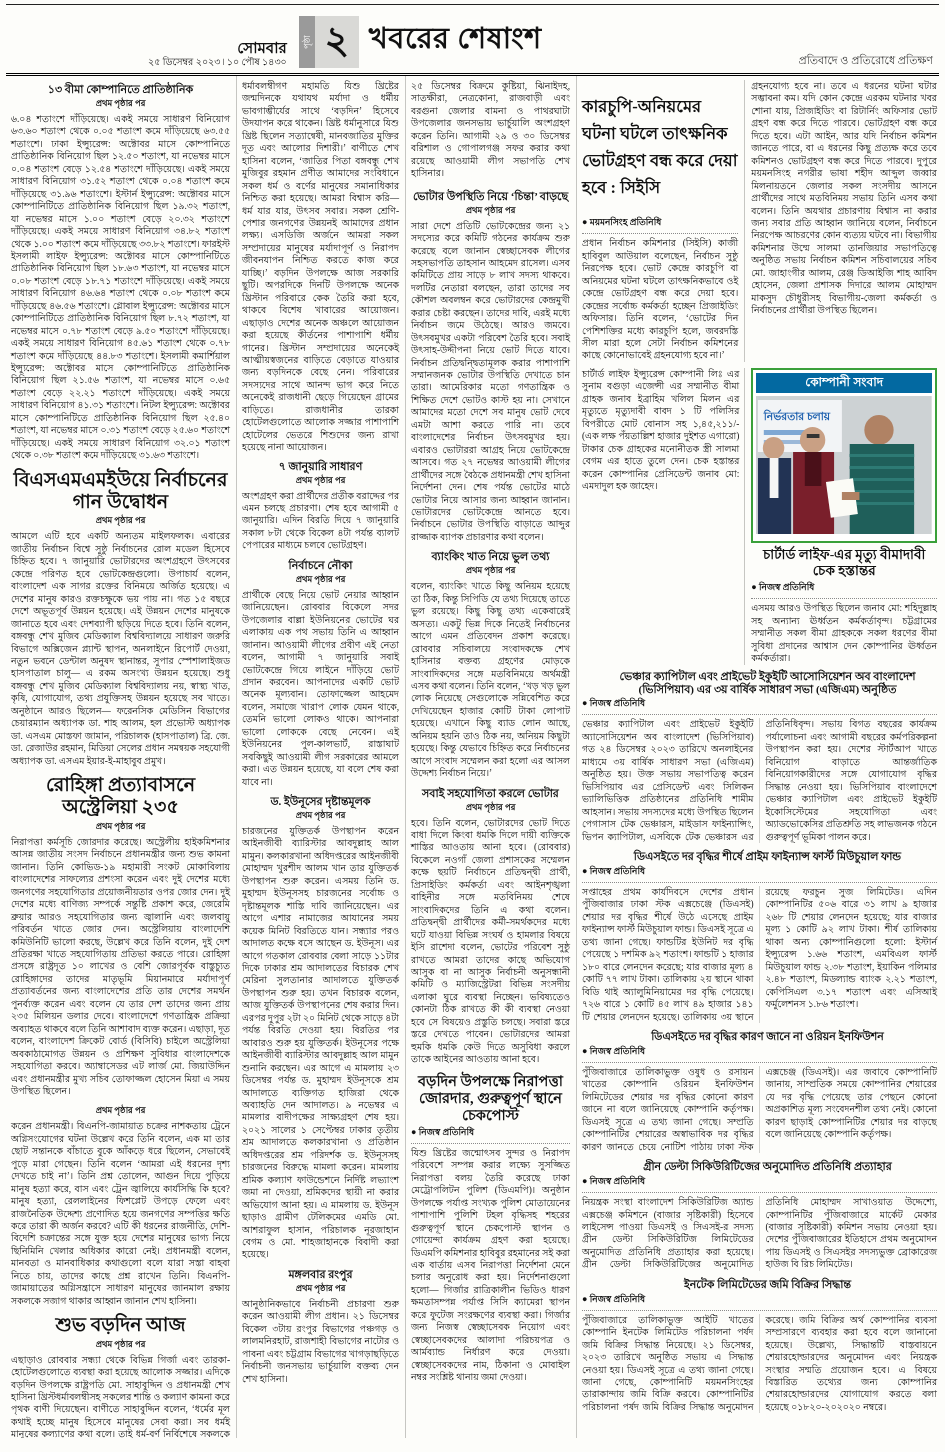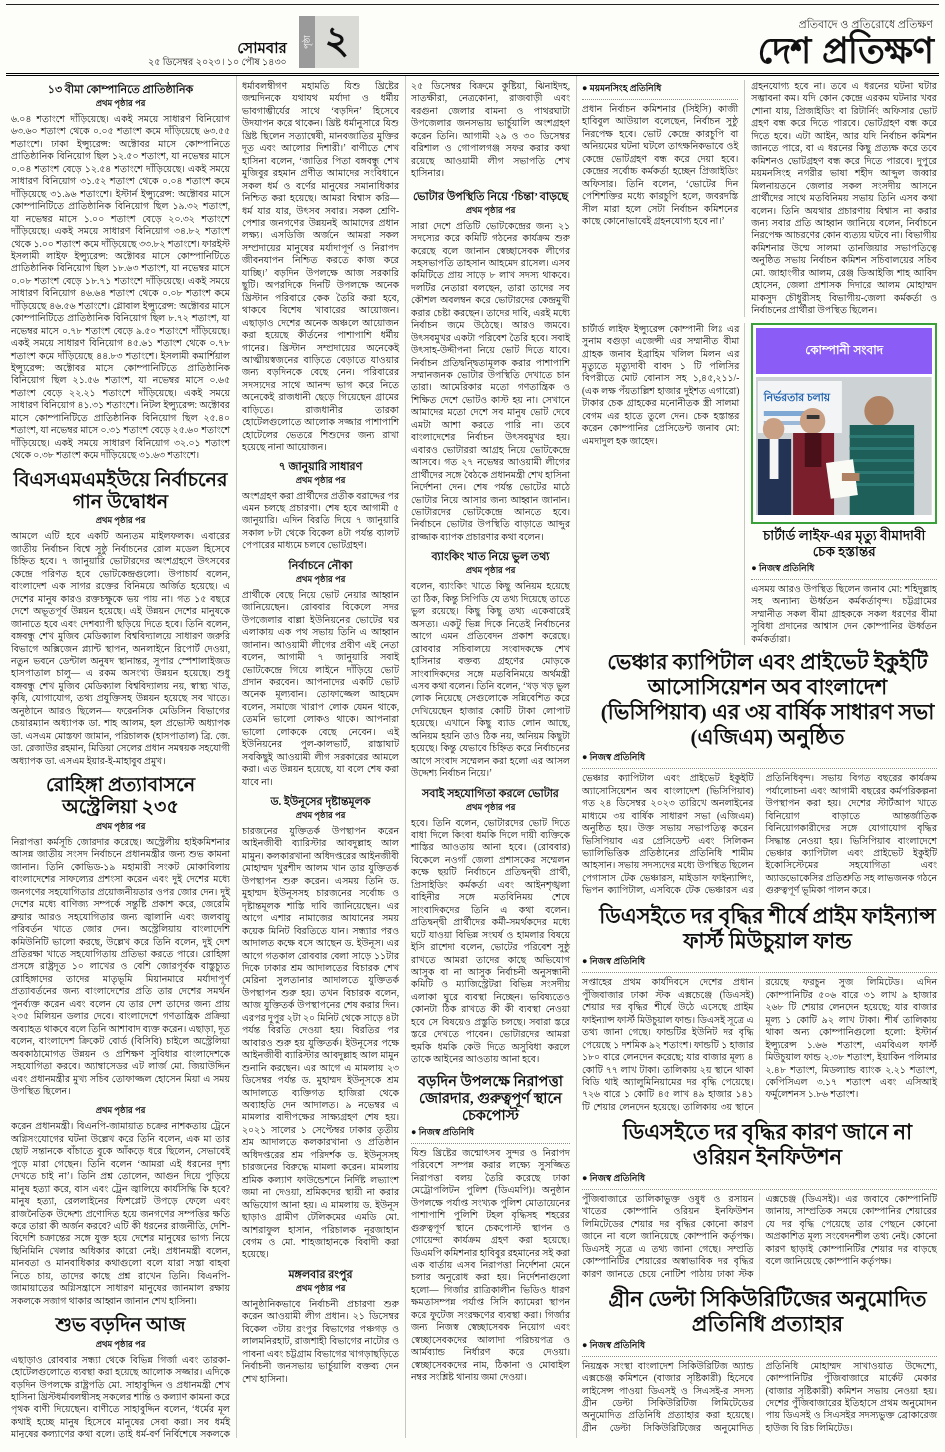--- a/index.html
+++ b/index.html
@@ -38,44 +38,44 @@
   
   .cec-row{display:flex;margin-bottom:6px;}
   .cec-left{width:46%;box-sizing:border-box;padding-right:6px;border-right:1px solid #c6c6c2;}
   .cec-right{width:54%;box-sizing:border-box;padding-left:6px;}
   .cec-left h2{font-size:16.5px;}
   
   .photo-row{display:flex;margin-bottom:5px;}
   .ph-left{width:46%;box-sizing:border-box;padding-right:5px;border-right:1px solid #c6c6c2;}
   .ph-right{width:54%;box-sizing:border-box;padding-left:6px;}
   .greenbox{border:2px solid #3aa03a;padding:3px;background:#fff;}
-  .greenbar{background:#8b5cf6;color:#fff;text-align:center;font-size:12px;font-weight:bold;
-            padding:13px 0;margin-bottom:3px;font-family:"Liberation Sans",sans-serif;}
+  .greenbar{background:#0369a1;color:#fff;text-align:center;font-size:12px;font-weight:bold;
+            padding:0 0;margin-bottom:3px;font-family:"Liberation Sans",sans-serif;}
   .caption{text-align:center;font-size:13.5px;font-weight:bold;line-height:1.2;margin:4px 0 1px 0;}
   
-  .cn .art h2{font-size:21px;margin-left:16px;}
+  .cn .art h2{font-size:11px;margin-left:16px;}
   .cn .bodytx{column-count:2;column-gap:12px;column-rule:1px solid #d2d2ce;}
 </style>
 </head>
 <body>
 
 <div class="page">
 
   <div class="hdr">
     <div class="hdr-datebox">
       <div class="day">সোমবার</div>
       <div class="date">২৫ ডিসেম্বর ২০২৩ ৷ ১০ পৌষ ১৪৩০</div>
     </div>
     <div class="pgbox">
       <div class="pgword">পৃষ্ঠা</div>
       <div class="pgnum">২</div>
     </div>
+    <div class="section-title">খবরের শেষাংশ</div>
     <div class="mast">
       <div class="tagline">প্রতিবাদে ও প্রতিরোধে প্রতিক্ষণ</div>
-      <div class="brand">দেশ প্রতিক্ষণ</div>
     </div>
   </div>
 
   <div class="main">
 
     <div class="col c1">
       <div class="art">
         <h2>১৩ বীমা কোম্পানিতে প্রাতিষ্ঠানিক</h2>
         <div class="kicker">প্রথম পৃষ্ঠার পর</div>
         <div class="bodytx">৬.০৪ শতাংশে দাঁড়িয়েছে। একই সময়ে সাধারণ বিনিয়োগ ৬৩.৬০ শতাংশ থেকে ০.০৫ শতাংশ কমে দাঁড়িয়েছে ৬৩.৫৫ শতাংশে। ঢাকা ইন্স্যুরেন্স: অক্টোবর মাসে কোম্পানিতে প্রাতিষ্ঠানিক বিনিয়োগ ছিল ১২.৫০ শতাংশ, যা নভেম্বর মাসে ০.০৪ শতাংশ বেড়ে ১২.৫৪ শতাংশে দাঁড়িয়েছে। একই সময়ে সাধারণ বিনিয়োগ ৩১.৫২ শতাংশ থেকে ০.০৪ শতাংশ কমে দাঁড়িয়েছে ৩১.৯৬ শতাংশে। ইস্টার্ন ইন্স্যুরেন্স: অক্টোবর মাসে কোম্পানিটিতে প্রাতিষ্ঠানিক বিনিয়োগ ছিল ১৯.৩২ শতাংশ, যা নভেম্বর মাসে ১.০০ শতাংশ বেড়ে ২০.৩২ শতাংশে দাঁড়িয়েছে। একই সময়ে সাধারণ বিনিয়োগ ৩৪.৮২ শতাংশ থেকে ১.০০ শতাংশ কমে দাঁড়িয়েছে ৩৩.৮২ শতাংশে। ফারইস্ট ইসলামী লাইফ ইন্স্যুরেন্স: অক্টোবর মাসে কোম্পানিটিতে প্রাতিষ্ঠানিক বিনিয়োগ ছিল ১৮.৬৩ শতাংশ, যা নভেম্বর মাসে ০.০৮ শতাংশ বেড়ে ১৮.৭১ শতাংশে দাঁড়িয়েছে। একই সময়ে সাধারণ বিনিয়োগ ৪৬.৬৪ শতাংশ থেকে ০.০৮ শতাংশ কমে দাঁড়িয়েছে ৪৬.৫৬ শতাংশে। গ্লোবাল ইন্স্যুরেন্স: অক্টোবর মাসে কোম্পানিটিতে প্রাতিষ্ঠানিক বিনিয়োগ ছিল ৮.৭২ শতাংশ, যা নভেম্বর মাসে ০.৭৮ শতাংশ বেড়ে ৯.৫০ শতাংশে দাঁড়িয়েছে। একই সময়ে সাধারণ বিনিয়োগ ৪৫.৬১ শতাংশ থেকে ০.৭৮ শতাংশ কমে দাঁড়িয়েছে ৪৪.৮৩ শতাংশে। ইসলামী কমার্শিয়াল ইন্স্যুরেন্স: অক্টোবর মাসে কোম্পানিটিতে প্রাতিষ্ঠানিক বিনিয়োগ ছিল ২১.৫৬ শতাংশ, যা নভেম্বর মাসে ০.৬৫ শতাংশ বেড়ে ২২.২১ শতাংশে দাঁড়িয়েছে। একই সময়ে সাধারণ বিনিয়োগ ৪১.৩১ শতাংশে। নিটল ইন্স্যুরেন্স: অক্টোবর মাসে কোম্পানিটিতে প্রাতিষ্ঠানিক বিনিয়োগ ছিল ২৫.৪০ শতাংশ, যা নভেম্বর মাসে ০.৩১ শতাংশ বেড়ে ২৫.৬০ শতাংশে দাঁড়িয়েছে। একই সময়ে সাধারণ বিনিয়োগ ৩২.০১ শতাংশ থেকে ০.৩৮ শতাংশ কমে দাঁড়িয়েছে ৩১.৬৩ শতাংশে।</div>
@@ -147,20 +147,21 @@
         <div class="byline">● নিজস্ব প্রতিনিধি</div>
         <div class="dotline"></div>
         <div class="bodytx">যিশু খ্রিষ্টের জন্মোৎসব সুন্দর ও নিরাপদ পরিবেশে সম্পন্ন করার লক্ষ্যে সুসজ্জিত নিরাপত্তা বলয় তৈরি করেছে ঢাকা মেট্রোপলিটন পুলিশ (ডিএমপি)। অনুষ্ঠান উপলক্ষে পর্যাপ্ত সংখ্যক পুলিশ মোতায়েনের পাশাপাশি পুলিশি টহল বৃদ্ধিসহ শহরের গুরুত্বপূর্ণ স্থানে চেকপোস্ট স্থাপন ও গোয়েন্দা কার্যক্রম গ্রহণ করা হয়েছে। ডিএমপি কমিশনার হাবিবুর রহমানের সই করা এক বার্তায় এসব নিরাপত্তা নির্দেশনা মেনে চলার অনুরোধ করা হয়। নির্দেশনাগুলো হলো— গির্জার রাত্রিকালীন ভিডিও ধারণ ক্ষমতাসম্পন্ন পর্যাপ্ত সিসি ক্যামেরা স্থাপন করে ফুটেজ সংরক্ষণের ব্যবস্থা করা। গির্জার জন্য নিজস্ব স্বেচ্ছাসেবক নিয়োগ এবং স্বেচ্ছাসেবকদের আলাদা পরিচয়পত্র ও আর্মব্যান্ড নির্ধারণ করে দেওয়া। স্বেচ্ছাসেবকদের নাম, ঠিকানা ও মোবাইল নম্বর সংশ্লিষ্ট থানায় জমা দেওয়া।</div>
       </div>
     </div>
 
     <div class="col rz">
 
       <div class="cec-row">
         <div class="cec-left">
+          <h2>কারচুপি-অনিয়মের ঘটনা ঘটলে তাৎক্ষনিক ভোটগ্রহণ বন্ধ করে দেয়া হবে : সিইসি</h2>
           <div class="byline">● ময়মনসিংহ প্রতিনিধি</div>
           <div class="dotline"></div>
           <div class="bodytx">প্রধান নির্বাচন কমিশনার (সিইসি) কাজী হাবিবুল আউয়াল বলেছেন, নির্বাচন সুষ্ঠু নিরপেক্ষ হবে। ভোট কেন্দ্রে কারচুপি বা অনিয়মের ঘটনা ঘটলে তাৎক্ষনিকভাবে ওই কেন্দ্রে ভোটগ্রহণ বন্ধ করে দেয়া হবে। কেন্দ্রের সর্বোচ্চ কর্মকর্তা হচ্ছেন প্রিজাইডিং অফিসার। তিনি বলেন, ‘ভোটের দিন পেশিশক্তির মধ্যে কারচুপি হলে, জবরদস্তি সীল মারা হলে সেটা নির্বাচন কমিশনের কাছে কোনোভাবেই গ্রহনযোগ্য হবে না।’</div>
         </div>
         <div class="cec-right">
           <div class="bodytx">গ্রহনযোগ্য হবে না। তবে এ ধরনের ঘটনা ঘটার সম্ভাবনা কম। যদি কোন কেন্দ্রে এরকম ঘটনার খবর শোনা যায়, প্রিজাইডিং বা রিটার্নিং অফিসার ভোট গ্রহণ বন্ধ করে দিতে পারবে। ভোটগ্রহণ বন্ধ করে দিতে হবে। এটা আইন, আর যদি নির্বাচন কমিশন জানতে পারে, বা এ ধরনের কিছু প্রত্যক্ষ করে তবে কমিশনও ভোটগ্রহণ বন্ধ করে দিতে পারবে। দুপুরে ময়মনসিংহ নগরীর ভাষা শহীদ আব্দুল জব্বার মিলনায়তনে জেলার সকল সংসদীয় আসনে প্রার্থীদের সাথে মতবিনিময় সভায় তিনি এসব কথা বলেন। তিনি অযথার প্রচারণায় বিশ্বাস না করার জন্য সবার প্রতি আহ্বান জানিয়ে বলেন, নির্বাচনে নিরপেক্ষ আচরণের কোন ব্যত্যয় ঘটবে না। বিভাগীয় কমিশনার উম্মে সালমা তানজিয়ার সভাপতিত্বে অনুষ্ঠিত সভায় নির্বাচন কমিশন সচিবালয়ের সচিব মো. জাহাংগীর আলম, রেঞ্জ ডিআইজি শাহ আবিদ হোসেন, জেলা প্রশাসক দিদারে আলম মোহাম্মদ মাকসুদ চৌধুরীসহ বিভাগীয়-জেলা কর্মকর্তা ও নির্বাচনের প্রার্থীরা উপস্থিত ছিলেন।</div>
         </div>
       </div>
 
       <div class="photo-row">

